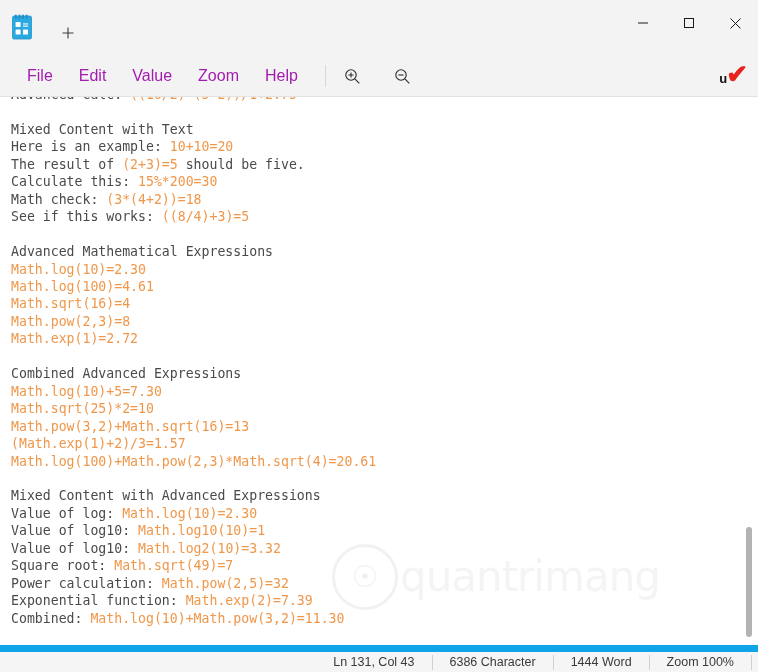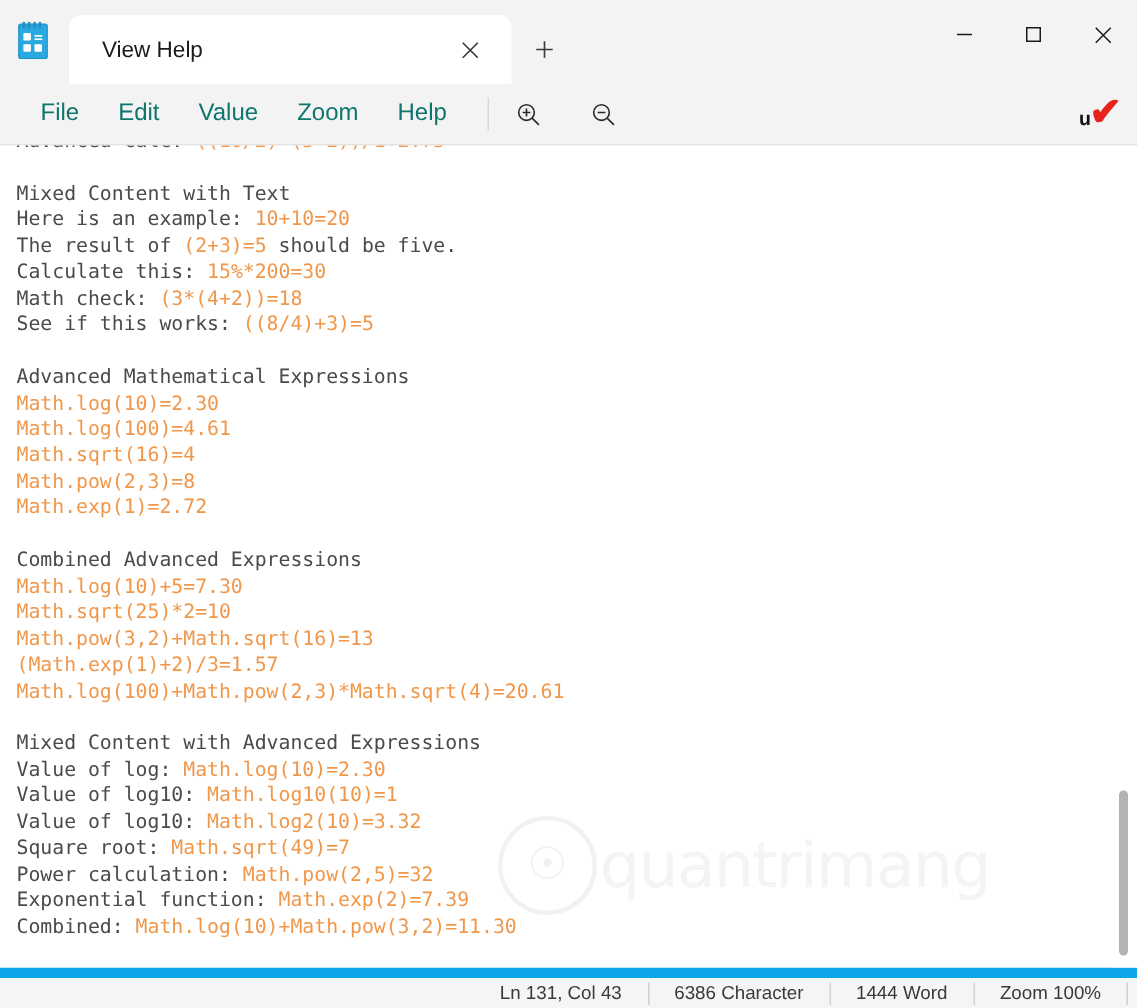--- a/index.html
+++ b/index.html
@@ -102,21 +102,21 @@
     background: #f3f3f3;
     display: flex;
     align-items: center;
     padding-left: 14px;
     flex: 0 0 auto;
     border-bottom: 1px solid #e2e2e2;
   }
 
   .menu-item {
     font-size: 16px;
-    color: #0f766e;
+    color: #a21caf;
     padding: 5px 13px;
     border-radius: 4px;
     white-space: nowrap;
   }
 
   .menu-sep {
     width: 1px;
     height: 22px;
     background: #d8d8d8;
     margin: 0 10px 0 14px;
@@ -270,28 +270,20 @@
         <rect x="12.2" y="0.5" width="1.7" height="4.5" rx="0.8" fill="#1f8ec4"></rect>
         <rect x="15.8" y="0.5" width="1.7" height="4.5" rx="0.8" fill="#1f8ec4"></rect>
         <rect x="5.6" y="8" width="5" height="5" rx="0.6" fill="#ffffff"></rect>
         <rect x="13" y="9.4" width="5.2" height="1.1" fill="#ffffff"></rect>
         <rect x="13" y="11.6" width="5.2" height="1.1" fill="#ffffff"></rect>
         <rect x="5.6" y="15.5" width="5" height="5" rx="0.6" fill="#ffffff"></rect>
         <rect x="13" y="15.5" width="5" height="5" rx="0.6" fill="#ffffff"></rect>
       </svg>
     </div>
 
-    <div class="tab">
-      <span class="tab-title">View Help</span>
-      <span class="tab-close">
-        <svg width="13" height="13" viewBox="0 0 13 13">
-          <path d="M1.5 1.5 L11.5 11.5 M11.5 1.5 L1.5 11.5" stroke="#3a3a3a" stroke-width="1.1" fill="none"></path>
-        </svg>
-      </span>
-    </div>
 
     <div class="newtab">
       <svg width="14" height="14" viewBox="0 0 14 14">
         <path d="M7 1.5 L7 12.5 M1.5 7 L12.5 7" stroke="#3a3a3a" stroke-width="1.1" fill="none"></path>
       </svg>
     </div>
 
     <div class="wincontrols">
       <div class="wc-btn">
         <svg width="12" height="12" viewBox="0 0 12 12">

